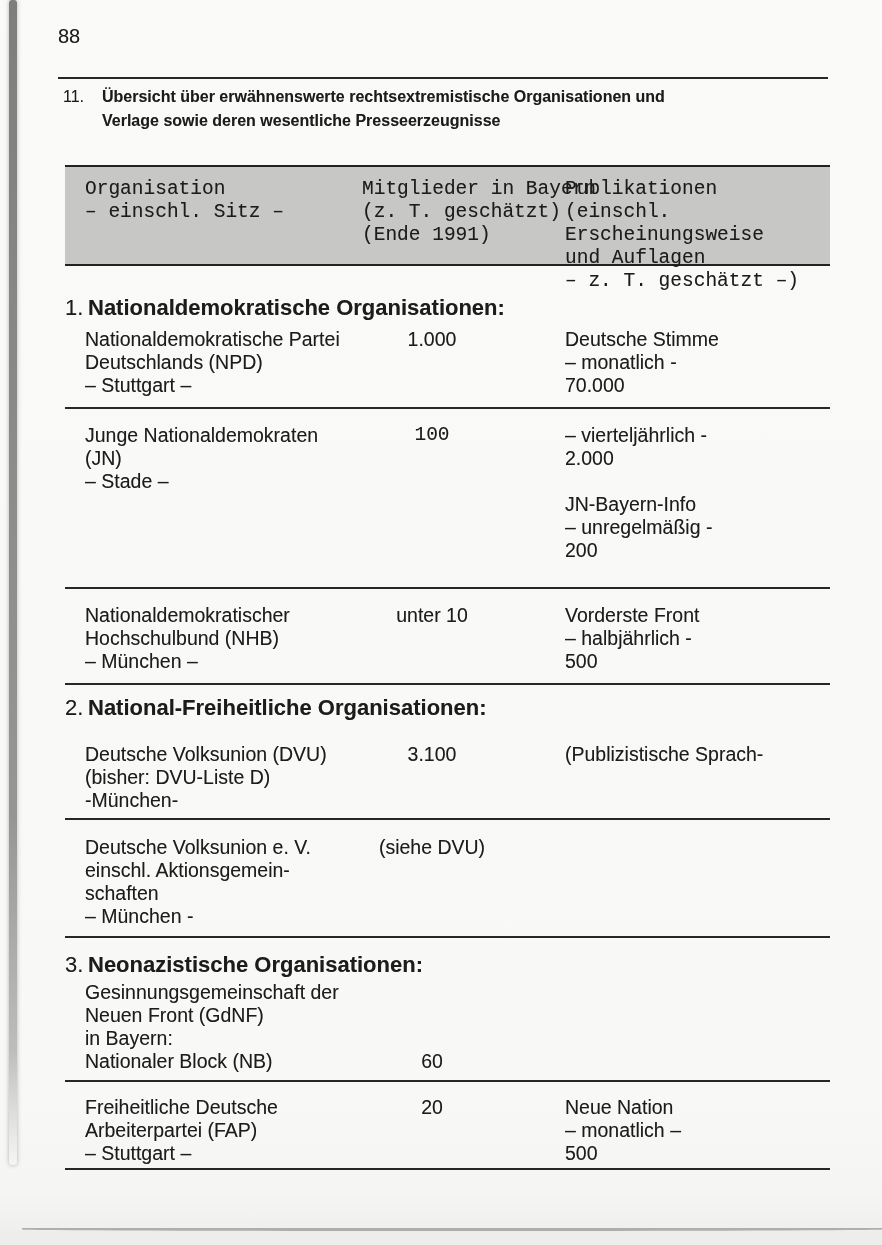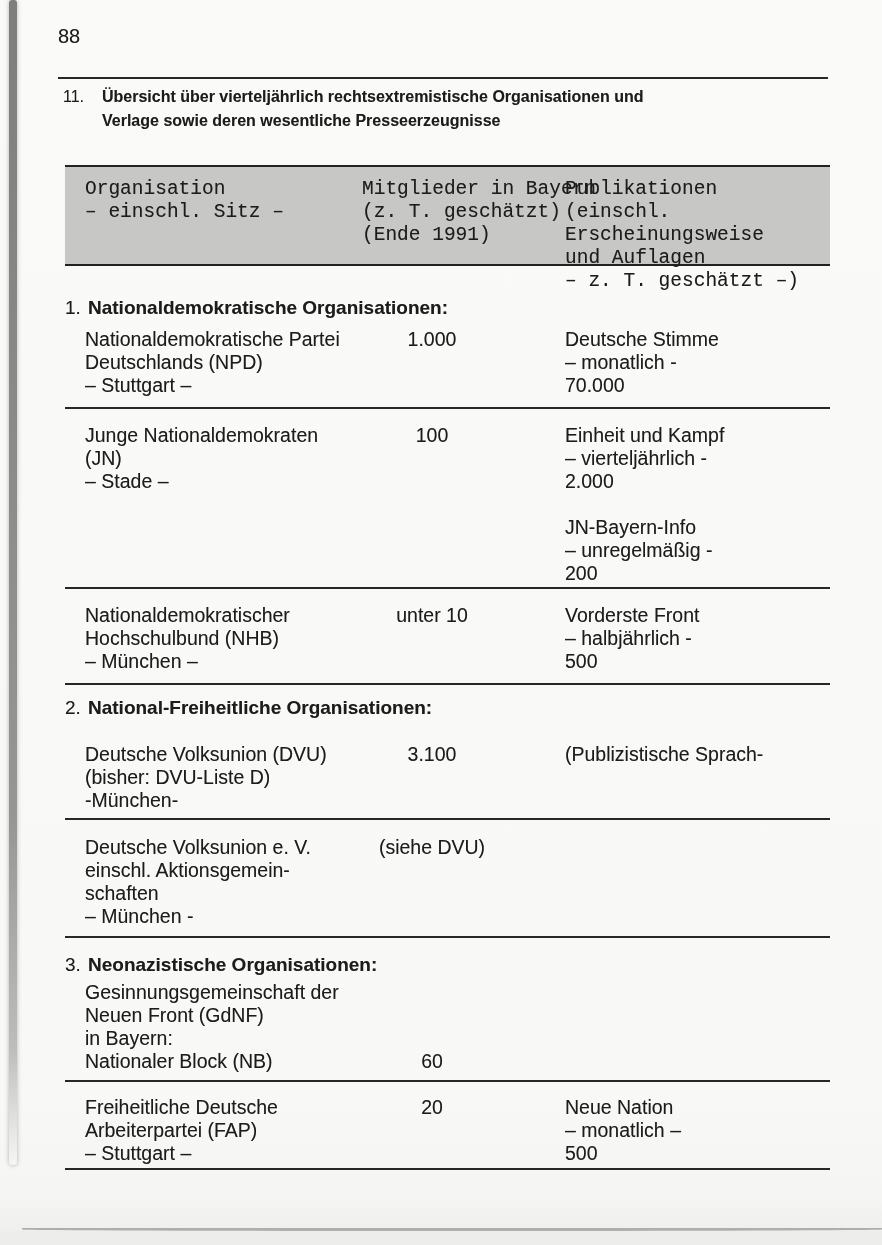--- a/index.html
+++ b/index.html
@@ -33,21 +33,21 @@
   .header-box {
     position:absolute; left:65px; top:165px; width:765px; height:97px;
     background:#c7c7c5; border-top:2px solid #222; border-bottom:2px solid #222;
     font-size:19.5px; line-height:23px;
   }
   .hcol { position:absolute; top:11px;font-family:Liberation Mono, monospace; }
   .hcol.c1 { left:20px; }
   .hcol.c2 { left:297px; }
   .hcol.c3 { left:500px; }
 
-  .sec-heading { position:absolute; left:65px; font-size:19px; line-height:23px; white-space:nowrap; }
+  .sec-heading { position:absolute; left:65px; font-size:22px; line-height:23px; white-space:nowrap; }
   .sec-heading .sec-num { display:inline-block; width:23px; font-weight:400; }
   .sec-heading .sec-title { font-weight:700; }
 
   .t-row { position:absolute; left:0; top:0; width:882px; font-size:19.5px; line-height:23px; }
   .cell { position:absolute; top:0; }
   .cell.org { left:85px; width:272px; }
   .cell.members { left:362px; width:140px; text-align:center; }
   .cell.pubs { left:565px; width:280px; }
   .pub-block + .pub-block { margin-top:23px; }
 </style>
@@ -57,21 +57,21 @@
 <div class="page">
 
   <div class="binding-strip"></div>
 
   <div class="page-number">88</div>
   <div class="rule top-rule"></div>
 
   <div class="doc-heading">
     <span class="h-num">11.</span>
     <div class="h-lines">
-        <div class="line">Übersicht über vierteljährlich rechtsextremistische Organisationen und</div>
+        <div class="line">Übersicht über erwähnenswerte rechtsextremistische Organisationen und</div>
         <div class="line">Verlage sowie deren wesentliche Presseerzeugnisse</div>
       </div>
   </div>
 
   <div class="header-box">
     <div class="hcol c1">
         <div class="line">Organisation</div>
         <div class="line">– einschl. Sitz –</div>
       </div>
     <div class="hcol c2">
@@ -106,24 +106,23 @@
             <div class="line">70.000</div>
           </div>
         </div>
   </div>
 <div class="rule" style="top: 407px; left: 65px; width: 765px;"></div>
   <div class="t-row" style="top: 424px;">
     <div class="cell org">
           <div class="line">Junge Nationaldemokraten (JN)</div>
           <div class="line">– Stade –</div>
         </div>
-    <div class="cell members" style="top: 0px;">100</div>
-    <div class="cell pubs">
-          <div class="pub-block">
-            <div class="line">Einheit und Kampf</div>
+    <div class="cell members" style="top: 0px; font-family: Liberation Mono, monospace;">100</div>
+    <div class="cell pubs">
+          <div class="pub-block">
             <div class="line">– vierteljährlich -</div>
             <div class="line">2.000</div>
           </div>
           <div class="pub-block">
             <div class="line">JN-Bayern-Info</div>
             <div class="line">– unregelmäßig -</div>
             <div class="line">200</div>
           </div>
         </div>
   </div>

